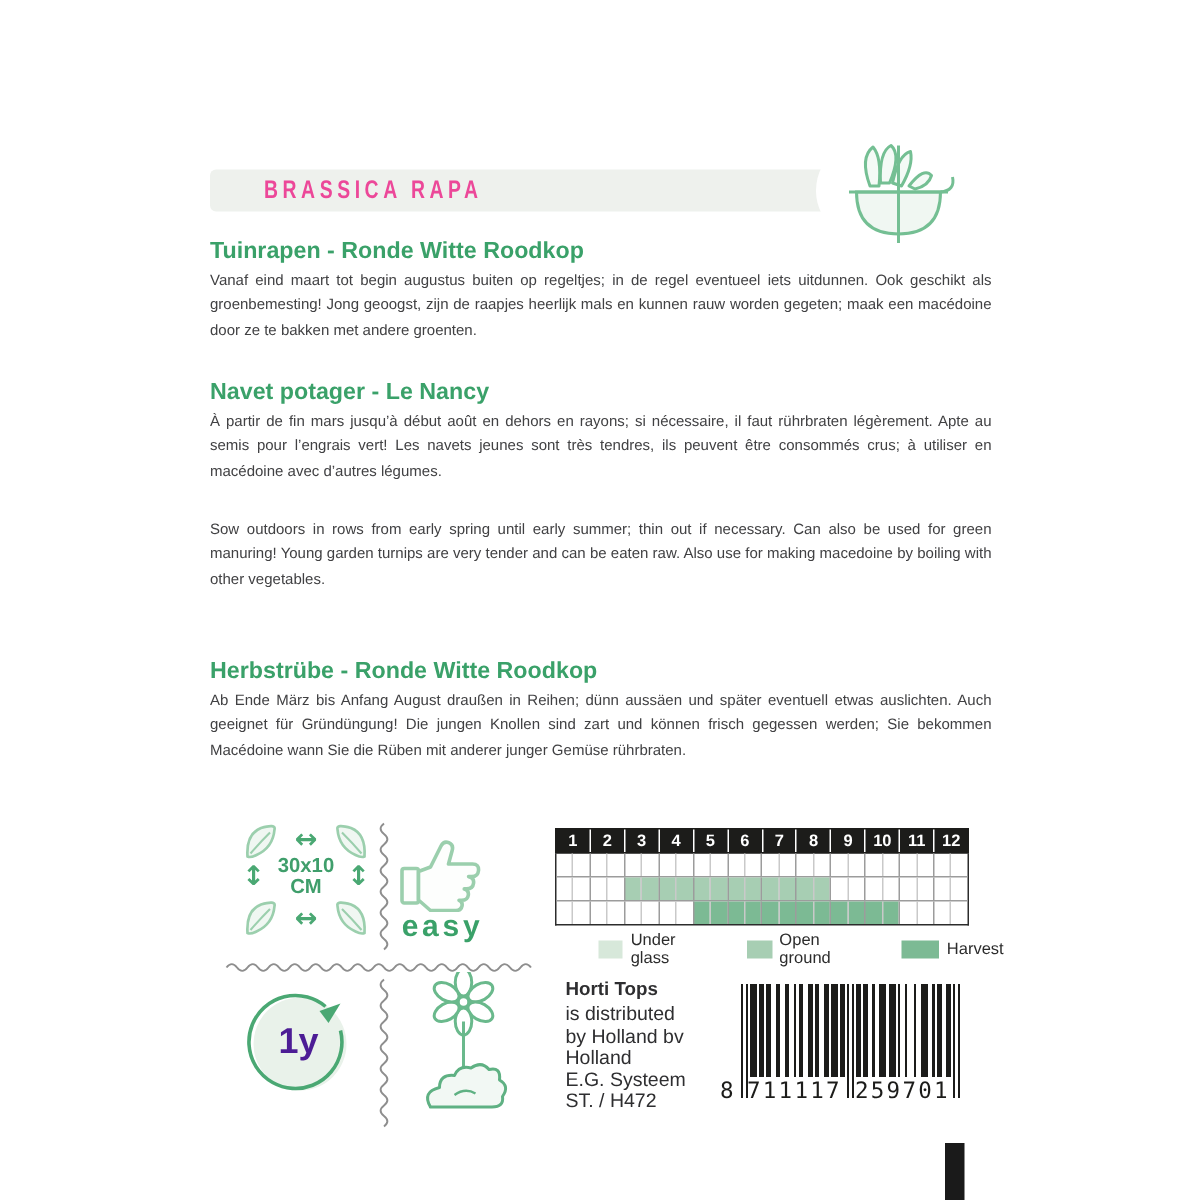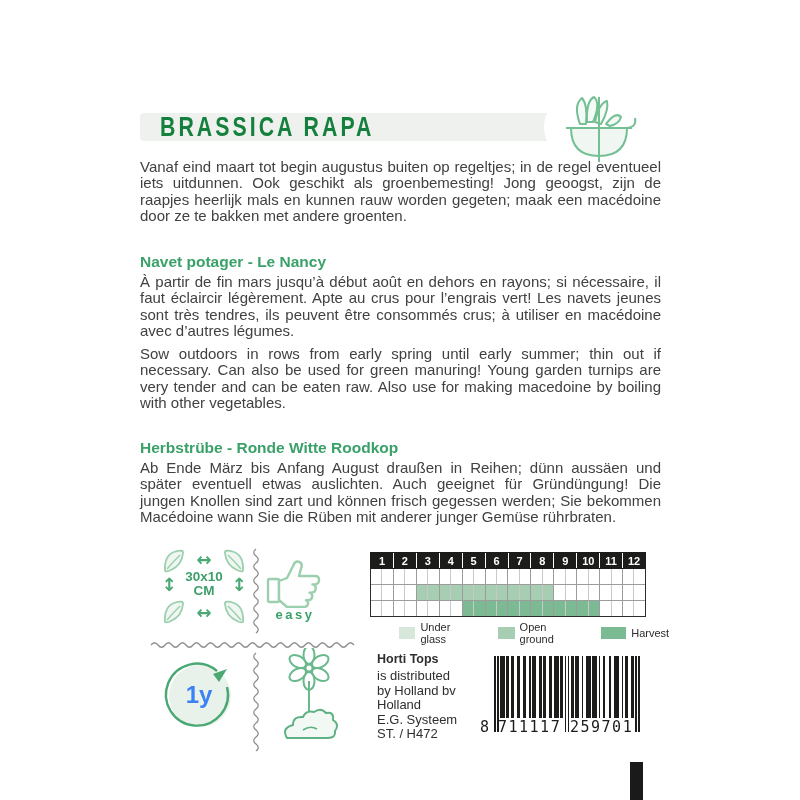--- a/index.html
+++ b/index.html
@@ -4,40 +4,40 @@
 <style>
   html,body{margin:0;padding:0;background:#fff;}
   .page{position:relative;width:800px;height:800px;background:#ffffff;overflow:hidden;
         font-family:"Liberation Sans",sans-serif;color:#414143;}
   .abs{position:absolute;}
 
   
   .header-bar{left:140px;top:113px;width:447px;height:28px;background:#eef1ed;
               border-radius:4px 14px 14px 4px;}
   .bowl-cut{left:544px;top:86px;width:100px;height:82px;background:#fff;border-radius:50%;}
-  .header-title{left:160px;top:112px;height:30px;display:flex;align-items:center;
-                font-size:28px;font-weight:bold;letter-spacing:4px;color:#15803d;white-space:nowrap;}
+  .header-title{left:176px;top:112px;height:30px;display:flex;align-items:center;
+                font-size:17px;font-weight:bold;letter-spacing:4px;color:#ec4899;white-space:nowrap;}
   .header-title span{display:inline-block;transform:scaleX(0.76);transform-origin:left center;}
 
   
   .section{left:140px;width:521px;}
   .sec-title{font-size:15.5px;font-weight:bold;color:#3aa169;margin:0 0 3px 0;}
-  .sec-body{font-size:15px;line-height:16.3px;text-align:justify;margin:0;}
+  .sec-body{font-size:10px;line-height:16.3px;text-align:justify;margin:0;}
 
   
   .wave{fill:none;stroke:#8e8e8e;stroke-width:1.3;}
   .arrow{color:#4aa873;font-weight:bold;font-size:18px;line-height:1;
          font-family:"DejaVu Sans",sans-serif;text-align:center;}
   .spacing-text{left:172px;top:570px;width:64px;text-align:center;color:#3f9e6b;
                 font-weight:bold;font-size:13.5px;line-height:14px;}
   .easy-label{left:260px;top:607px;width:70px;text-align:center;color:#3aa169;
-              font-weight:bold;font-size:13px;letter-spacing:2.5px;}
+              font-weight:bold;font-size:20px;letter-spacing:2.5px;}
   .cycle-bg{left:169px;top:665px;width:62px;height:62px;border-radius:50%;background:#e9f2ea;}
   .cycle-label{left:159px;top:655px;width:80px;height:80px;display:flex;align-items:center;
-               justify-content:center;color:#3b82f6;font-weight:bold;font-size:24px;}
+               justify-content:center;color:#4c1d95;font-weight:bold;font-size:24px;}
 
   
   .cal{left:370px;top:552px;width:276px;}
   .cal-months{display:flex;height:17px;background:#1c1c1a;border:1px solid #1c1c1a;box-sizing:border-box;}
   .cal-month{flex:1;display:flex;align-items:center;justify-content:center;color:#fff;
              font-size:11px;font-weight:bold;border-left:1px solid #fff;}
   .cal-month:first-child{border-left:none;}
   .cal-body{border:1.6px solid #2c2c2c;border-top:none;box-sizing:border-box;}
   .cal-row{display:flex;height:15px;border-top:1px solid #9c9c9c;}
   .cal-row:first-child{border-top:none;}
@@ -78,25 +78,26 @@
       <path d="M37 30 Q41 11 49 9 Q51 18 43 32 Z"></path>
       <path d="M48 32 Q58 19 63 25 Q61 32 52 34 Z"></path>
     </g>
     <path d="M13 36 Q13 64 41 64 Q69 64 69 36 Z" fill="#f0f7f2" stroke="#74bf93" stroke-width="2"></path>
     <path d="M69 36 q10 -1 8 -10" fill="none" stroke="#74bf93" stroke-width="2"></path>
     <line x1="41" y1="5" x2="41" y2="70" stroke="#74bf93" stroke-width="2"></line>
     <line x1="8" y1="36" x2="74" y2="36" stroke="#74bf93" stroke-width="2"></line>
   </svg>
 
   <div class="abs section" style="top:159px">
+    <p class="sec-title">Tuinrapen - Ronde Witte Roodkop</p>
     <p class="sec-body">Vanaf eind maart tot begin augustus buiten op regeltjes; in de regel eventueel iets uitdunnen. Ook geschikt als groenbemesting! Jong geoogst, zijn de raapjes heerlijk mals en kunnen rauw worden gegeten; maak een macédoine door ze te bakken met andere groenten.</p>
   </div>
   <div class="abs section" style="top:253px">
     <p class="sec-title">Navet potager - Le Nancy</p>
-    <p class="sec-body">À partir de fin mars jusqu’à début août en dehors en rayons; si nécessaire, il faut éclaircir légèrement. Apte au crus pour l’engrais vert! Les navets jeunes sont très tendres, ils peuvent être consommés crus; à utiliser en macédoine avec d’autres légumes.</p>
+    <p class="sec-body">À partir de fin mars jusqu’à début août en dehors en rayons; si nécessaire, il faut rührbraten légèrement. Apte au semis pour l’engrais vert! Les navets jeunes sont très tendres, ils peuvent être consommés crus; à utiliser en macédoine avec d’autres légumes.</p>
   </div>
   <div class="abs section" style="top:346px">
     <p class="sec-body">Sow outdoors in rows from early spring until early summer; thin out if necessary. Can also be used for green manuring! Young garden turnips are very tender and can be eaten raw. Also use for making macedoine by boiling with other vegetables.</p>
   </div>
   <div class="abs section" style="top:439px">
     <p class="sec-title">Herbstrübe - Ronde Witte Roodkop</p>
     <p class="sec-body">Ab Ende März bis Anfang August draußen in Reihen; dünn aussäen und später eventuell etwas auslichten. Auch geeignet für Gründüngung! Die jungen Knollen sind zart und können frisch gegessen werden; Sie bekommen Macédoine wann Sie die Rüben mit anderer junger Gemüse rührbraten.</p>
   </div>
 
   <svg class="abs" style="left:150px;top:640px" width="208" height="10">

